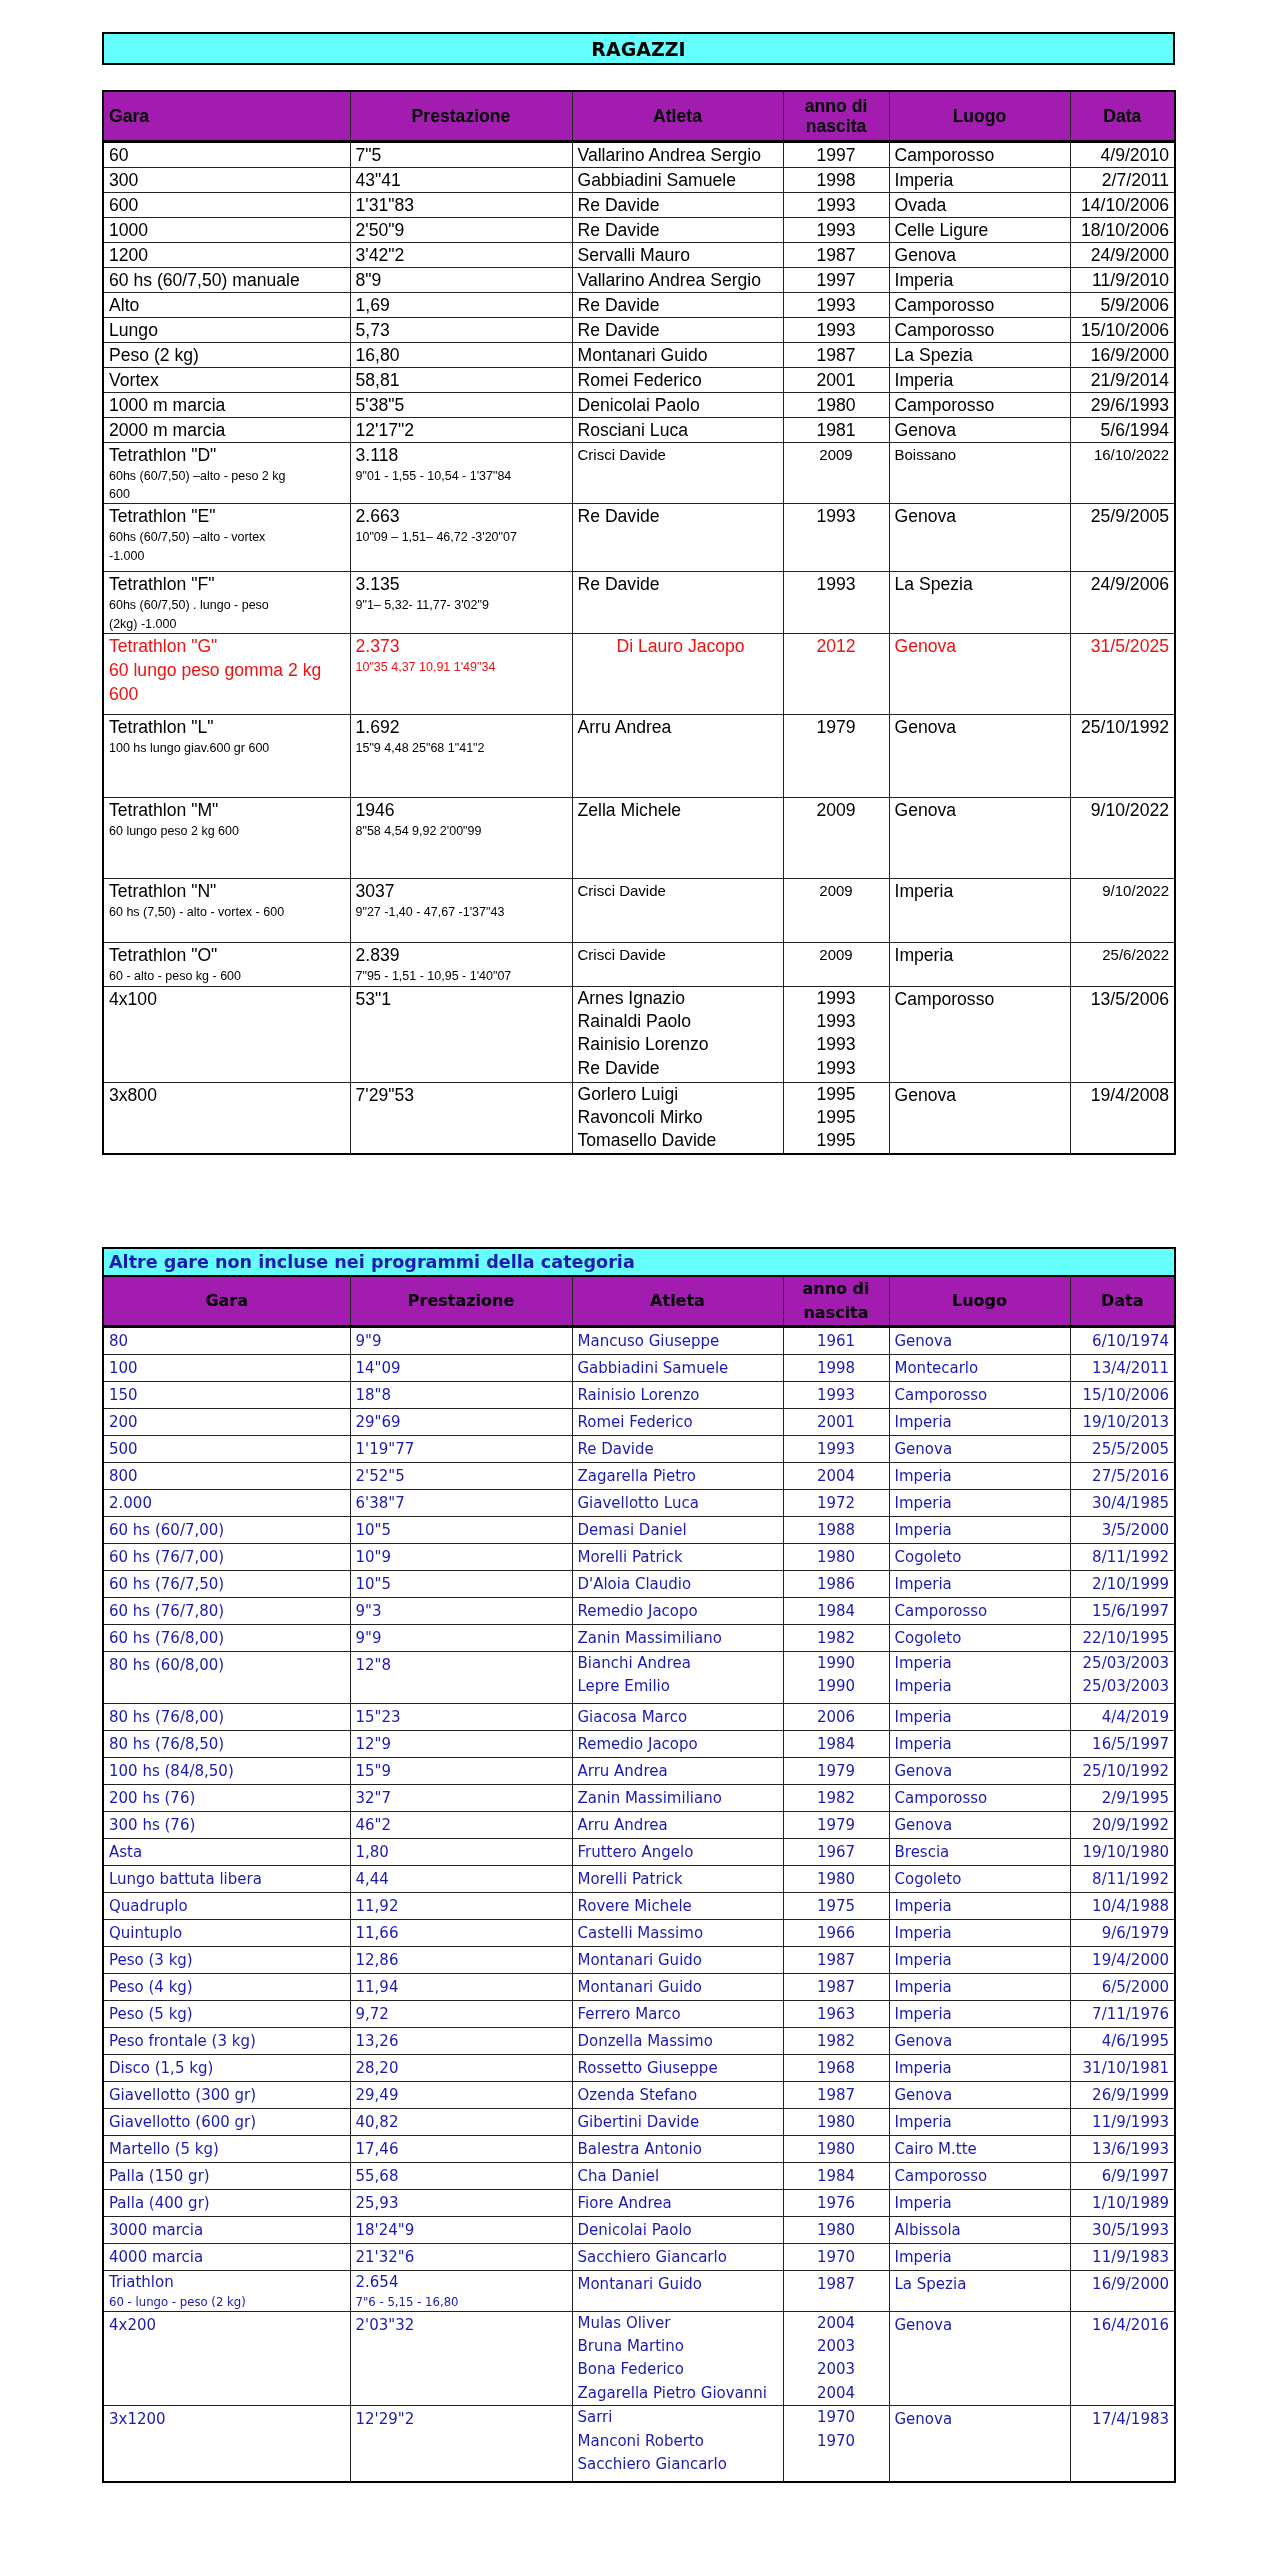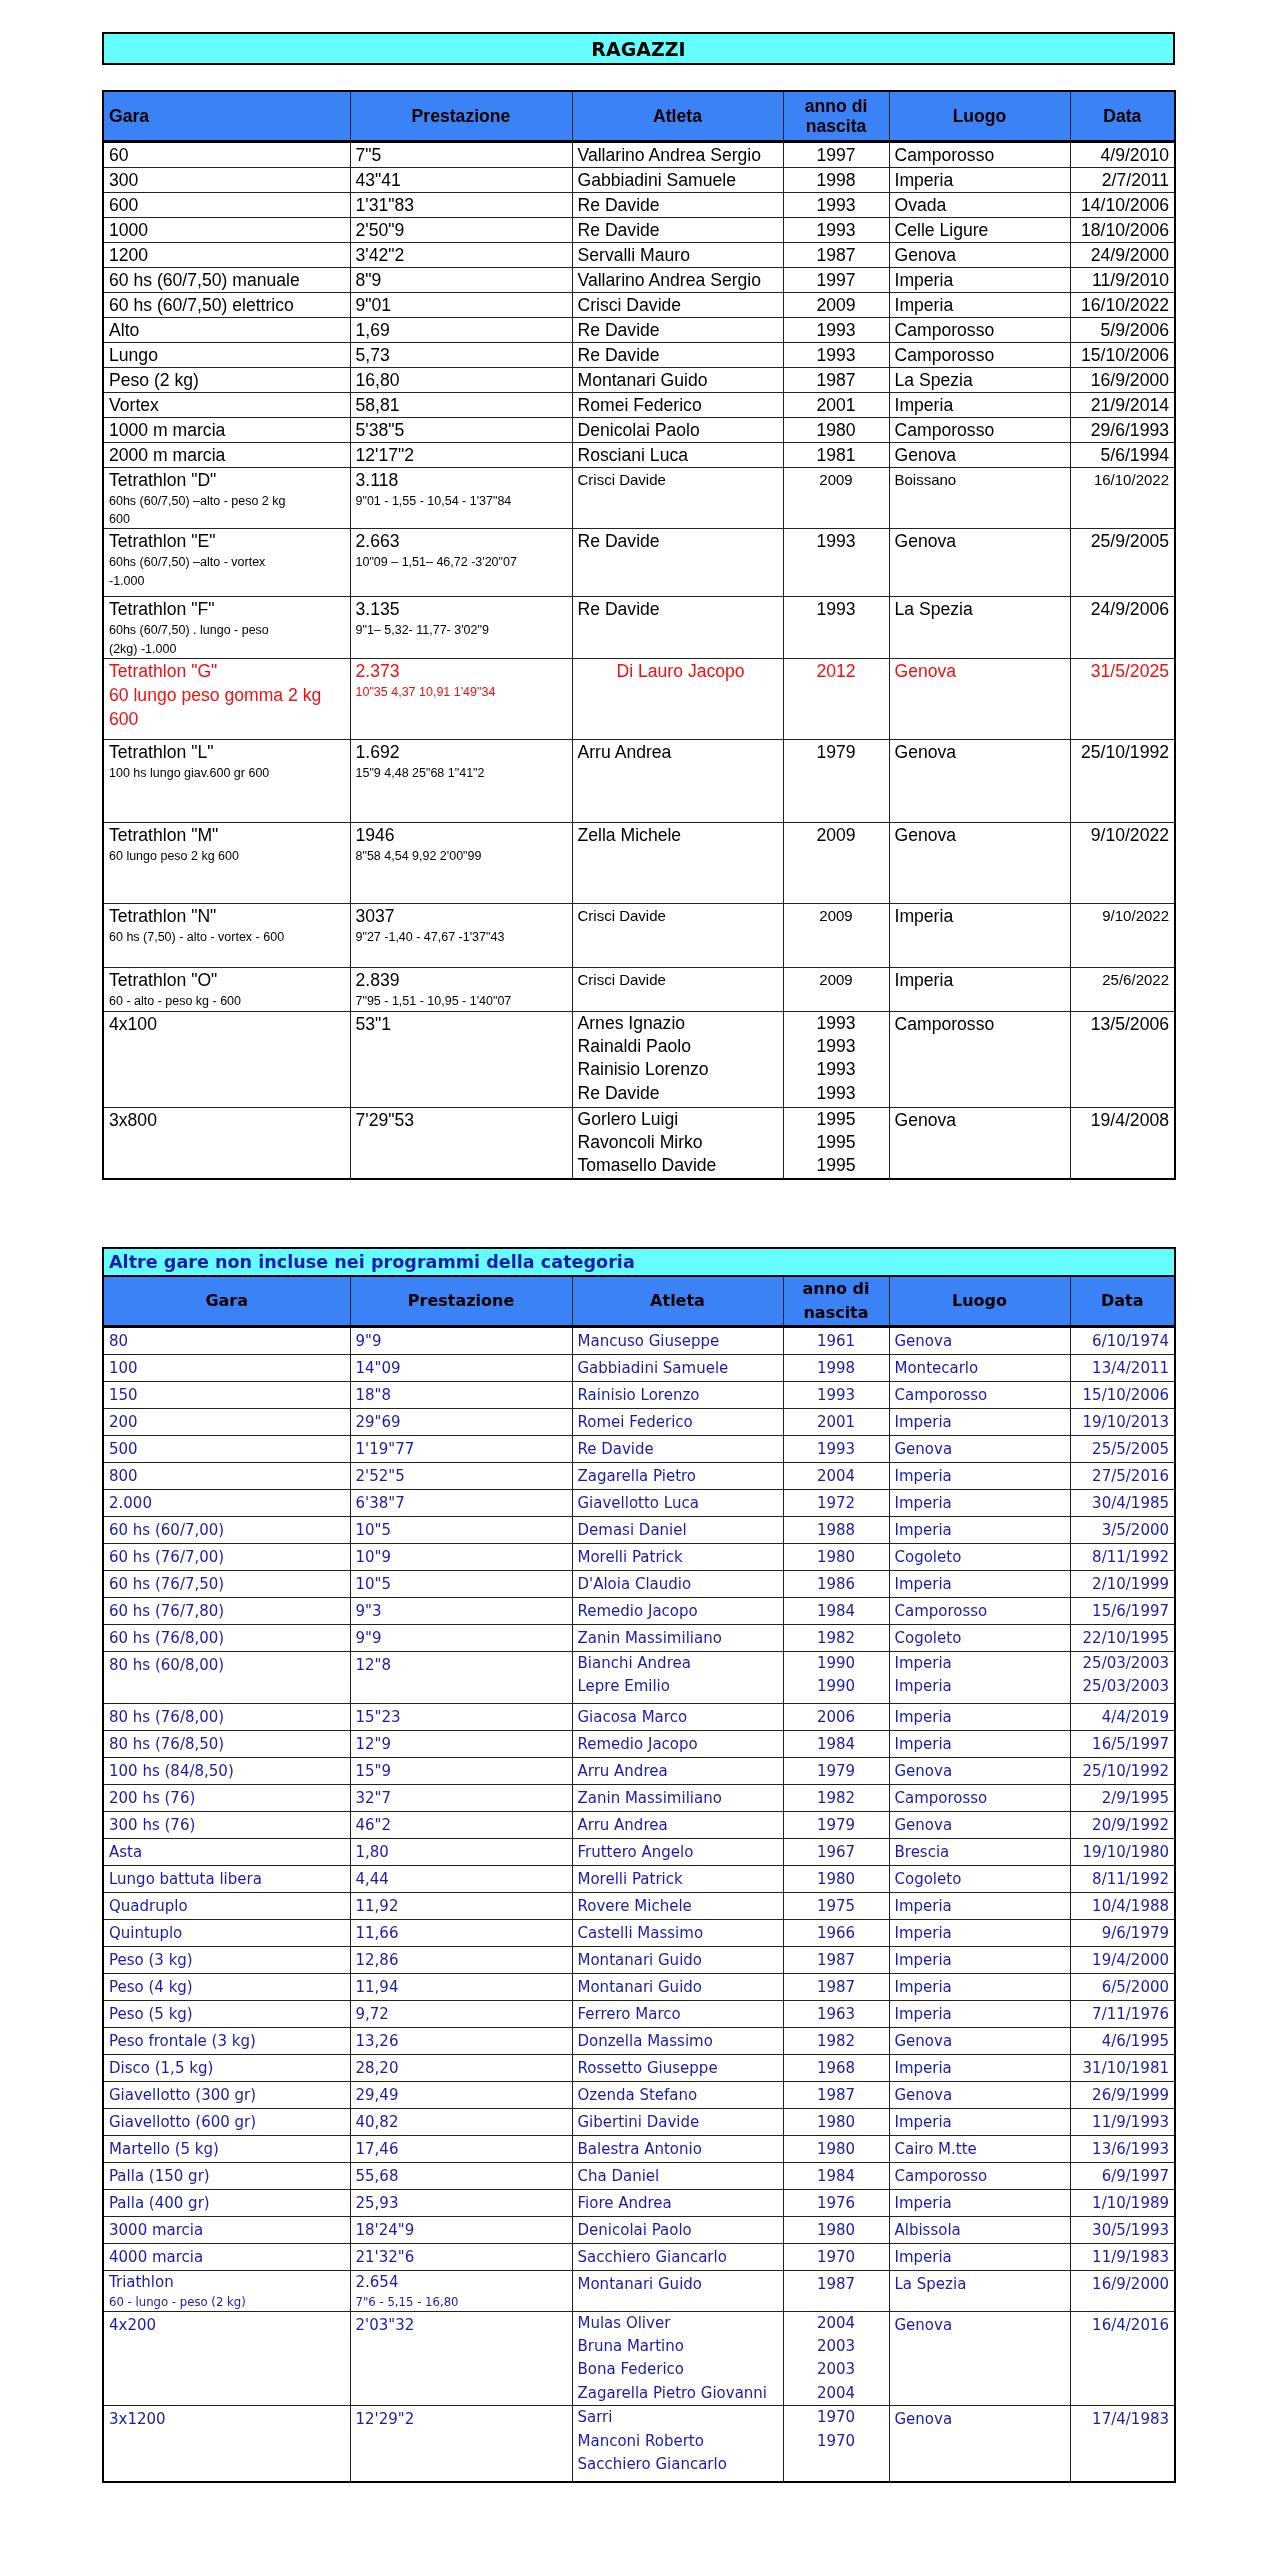--- a/index.html
+++ b/index.html
@@ -11,21 +11,21 @@
     font-family: "DejaVu Sans", sans-serif; font-weight: bold; font-size: 19px;
   }
   table.rec {
     position: absolute; left: 102px; width: 1073px; border-collapse: collapse;
     table-layout: fixed; border: 2.5px solid #000;
   }
   table.rec td, table.rec th {
     border: 1.7px solid #222; padding: 0 5px; vertical-align: top; overflow: hidden; white-space: nowrap;
   }
   table.rec th {
-    background: #3b82f6; font-weight: bold; text-align: center; vertical-align: middle;
+    background: #a21caf; font-weight: bold; text-align: center; vertical-align: middle;
     font-size: 17.6px; line-height: 20px; border-bottom: 3.3px solid #000;
   }
   table.rec th.left { text-align: left; }
   #t1 { top: 90px; font-size: 17.6px; }
   #t1 td { font-size: 17.6px; line-height: 24px; }
   #t1 tr.single td { height: 24px; }
   td.c { text-align: center; }
   td.r { text-align: right; }
   td.mid { vertical-align: middle; }
   .sub { display: block; font-size: 12.5px; line-height: 18.4px; }
@@ -114,28 +114,20 @@
       </tr>
       <tr class="single">
         <td>60 hs (60/7,50) manuale</td>
         <td>8"9</td>
         <td>Vallarino Andrea Sergio</td>
         <td class="c">1997</td>
         <td>Imperia</td>
         <td class="r">11/9/2010</td>
       </tr>
       <tr class="single">
-        <td>60 hs (60/7,50) elettrico</td>
-        <td>9"01</td>
-        <td>Crisci Davide</td>
-        <td class="c">2009</td>
-        <td>Imperia</td>
-        <td class="r">16/10/2022</td>
-      </tr>
-      <tr class="single">
         <td>Alto</td>
         <td>1,69</td>
         <td>Re Davide</td>
         <td class="c">1993</td>
         <td>Camporosso</td>
         <td class="r">5/9/2006</td>
       </tr>
       <tr class="single">
         <td>Lungo</td>
         <td>5,73</td>

